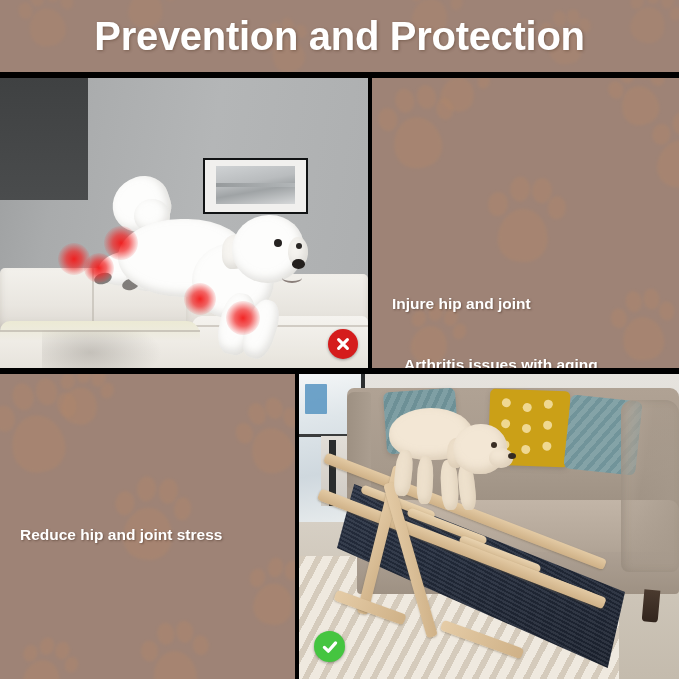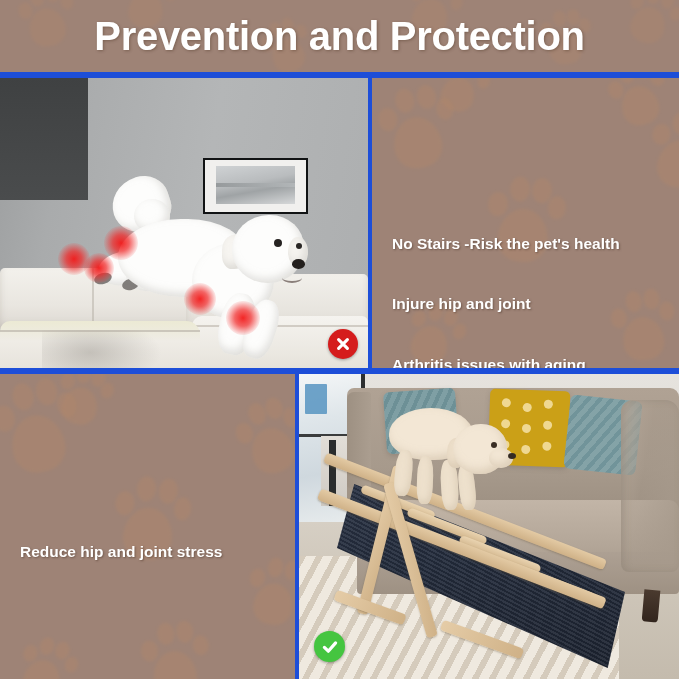--- a/index.html
+++ b/index.html
@@ -1,18 +1,18 @@
 <!DOCTYPE html>
 <html><head>
 <meta charset="utf-8">
 <style>
   html,body{margin:0;padding:0;background:#ffffff;}
   body{width:679px;height:679px;overflow:hidden;font-family:"Liberation Sans",sans-serif;}
 
-  #infographic{position:relative;width:679px;height:679px;background:#1d4ed8;}
+  #infographic{position:relative;width:679px;height:679px;background:#000000;}
 
   
   .pawbg{position:absolute;inset:0;overflow:hidden;}
   .paw{position:absolute;opacity:.40;filter:blur(1.6px);}
   .paw .pad{position:absolute;background:#b2876a;border-radius:50% 50% 44% 44%/58% 58% 42% 42%;}
   .paw .toe{position:absolute;background:#b2876a;border-radius:50%;}
 
   
   #header{position:absolute;left:0;top:0;width:679px;height:72px;background:#9e8376;overflow:hidden;}
   #header .paw{opacity:.30;}
@@ -29,25 +29,25 @@
   #panel-photo-ramp{left:299px;top:374px;width:380px;height:305px;background:#cfc6ba;}
 
   
   .txtlist{position:absolute;left:0;top:0;width:100%;height:100%;}
   .txtline{position:absolute;color:#ffffff;font-size:15.5px;font-weight:bold;
     line-height:20px;text-shadow:1px 1px 2px rgba(70,48,35,.5);}
 
   #panel-text-risk .txtline{left:20px;}
   #risk-0{top:156px;}
   #risk-1{top:216px;}
-  #risk-2{top:277px;}
+  #risk-2{top:277px;margin-left:12px;}
 
   #panel-text-safe .txtline{left:20px;width:258px;}
   #safe-0{top:74px;}
-  #safe-1{top:168px;}
+  #safe-1{top:151px;}
   #safe-2{top:228px;}
 
   
   .badge{position:absolute;border-radius:50%;display:flex;align-items:center;
     justify-content:center;box-shadow:0 1px 3px rgba(0,0,0,.35);}
   #badge-cross{right:10px;bottom:9px;width:30px;height:30px;background:#d51c1c;}
   #badge-check{left:15px;bottom:17px;width:31px;height:31px;background:#45c540;}
 
   
   #ph1-wall{position:absolute;left:0;top:0;width:368px;height:226px;
@@ -370,21 +370,20 @@
       </div>
       <div class="paw" style="left:34px;top:224px;width:58px;height:64px;transform:rotate(18deg);">
         <div class="pad" style="left:9px;top:25px;width:36px;height:38px;"></div>
         <div class="toe" style="left:2px;top:14px;width:14px;height:17px;"></div>
         <div class="toe" style="left:16px;top:2px;width:14px;height:18px;"></div>
         <div class="toe" style="left:32px;top:2px;width:14px;height:18px;"></div>
         <div class="toe" style="left:45px;top:14px;width:13px;height:16px;"></div>
       </div>
     </div>
     <div class="txtlist">
-      <div class="txtline" id="risk-0">No Stairs -Risk the pet's health</div>
       <div class="txtline" id="risk-1">Injure hip and joint</div>
       <div class="txtline" id="risk-2">Arthritis issues with aging</div>
     </div>
   </div>
 
   <div class="panel" id="panel-text-safe">
     <div class="pawbg">
       <div class="paw" style="left:-6px;top:4px;width:86px;height:96px;transform:rotate(-12deg);">
         <div class="pad" style="left:14px;top:37px;width:53px;height:57px;"></div>
         <div class="toe" style="left:2px;top:21px;width:21px;height:26px;"></div>

